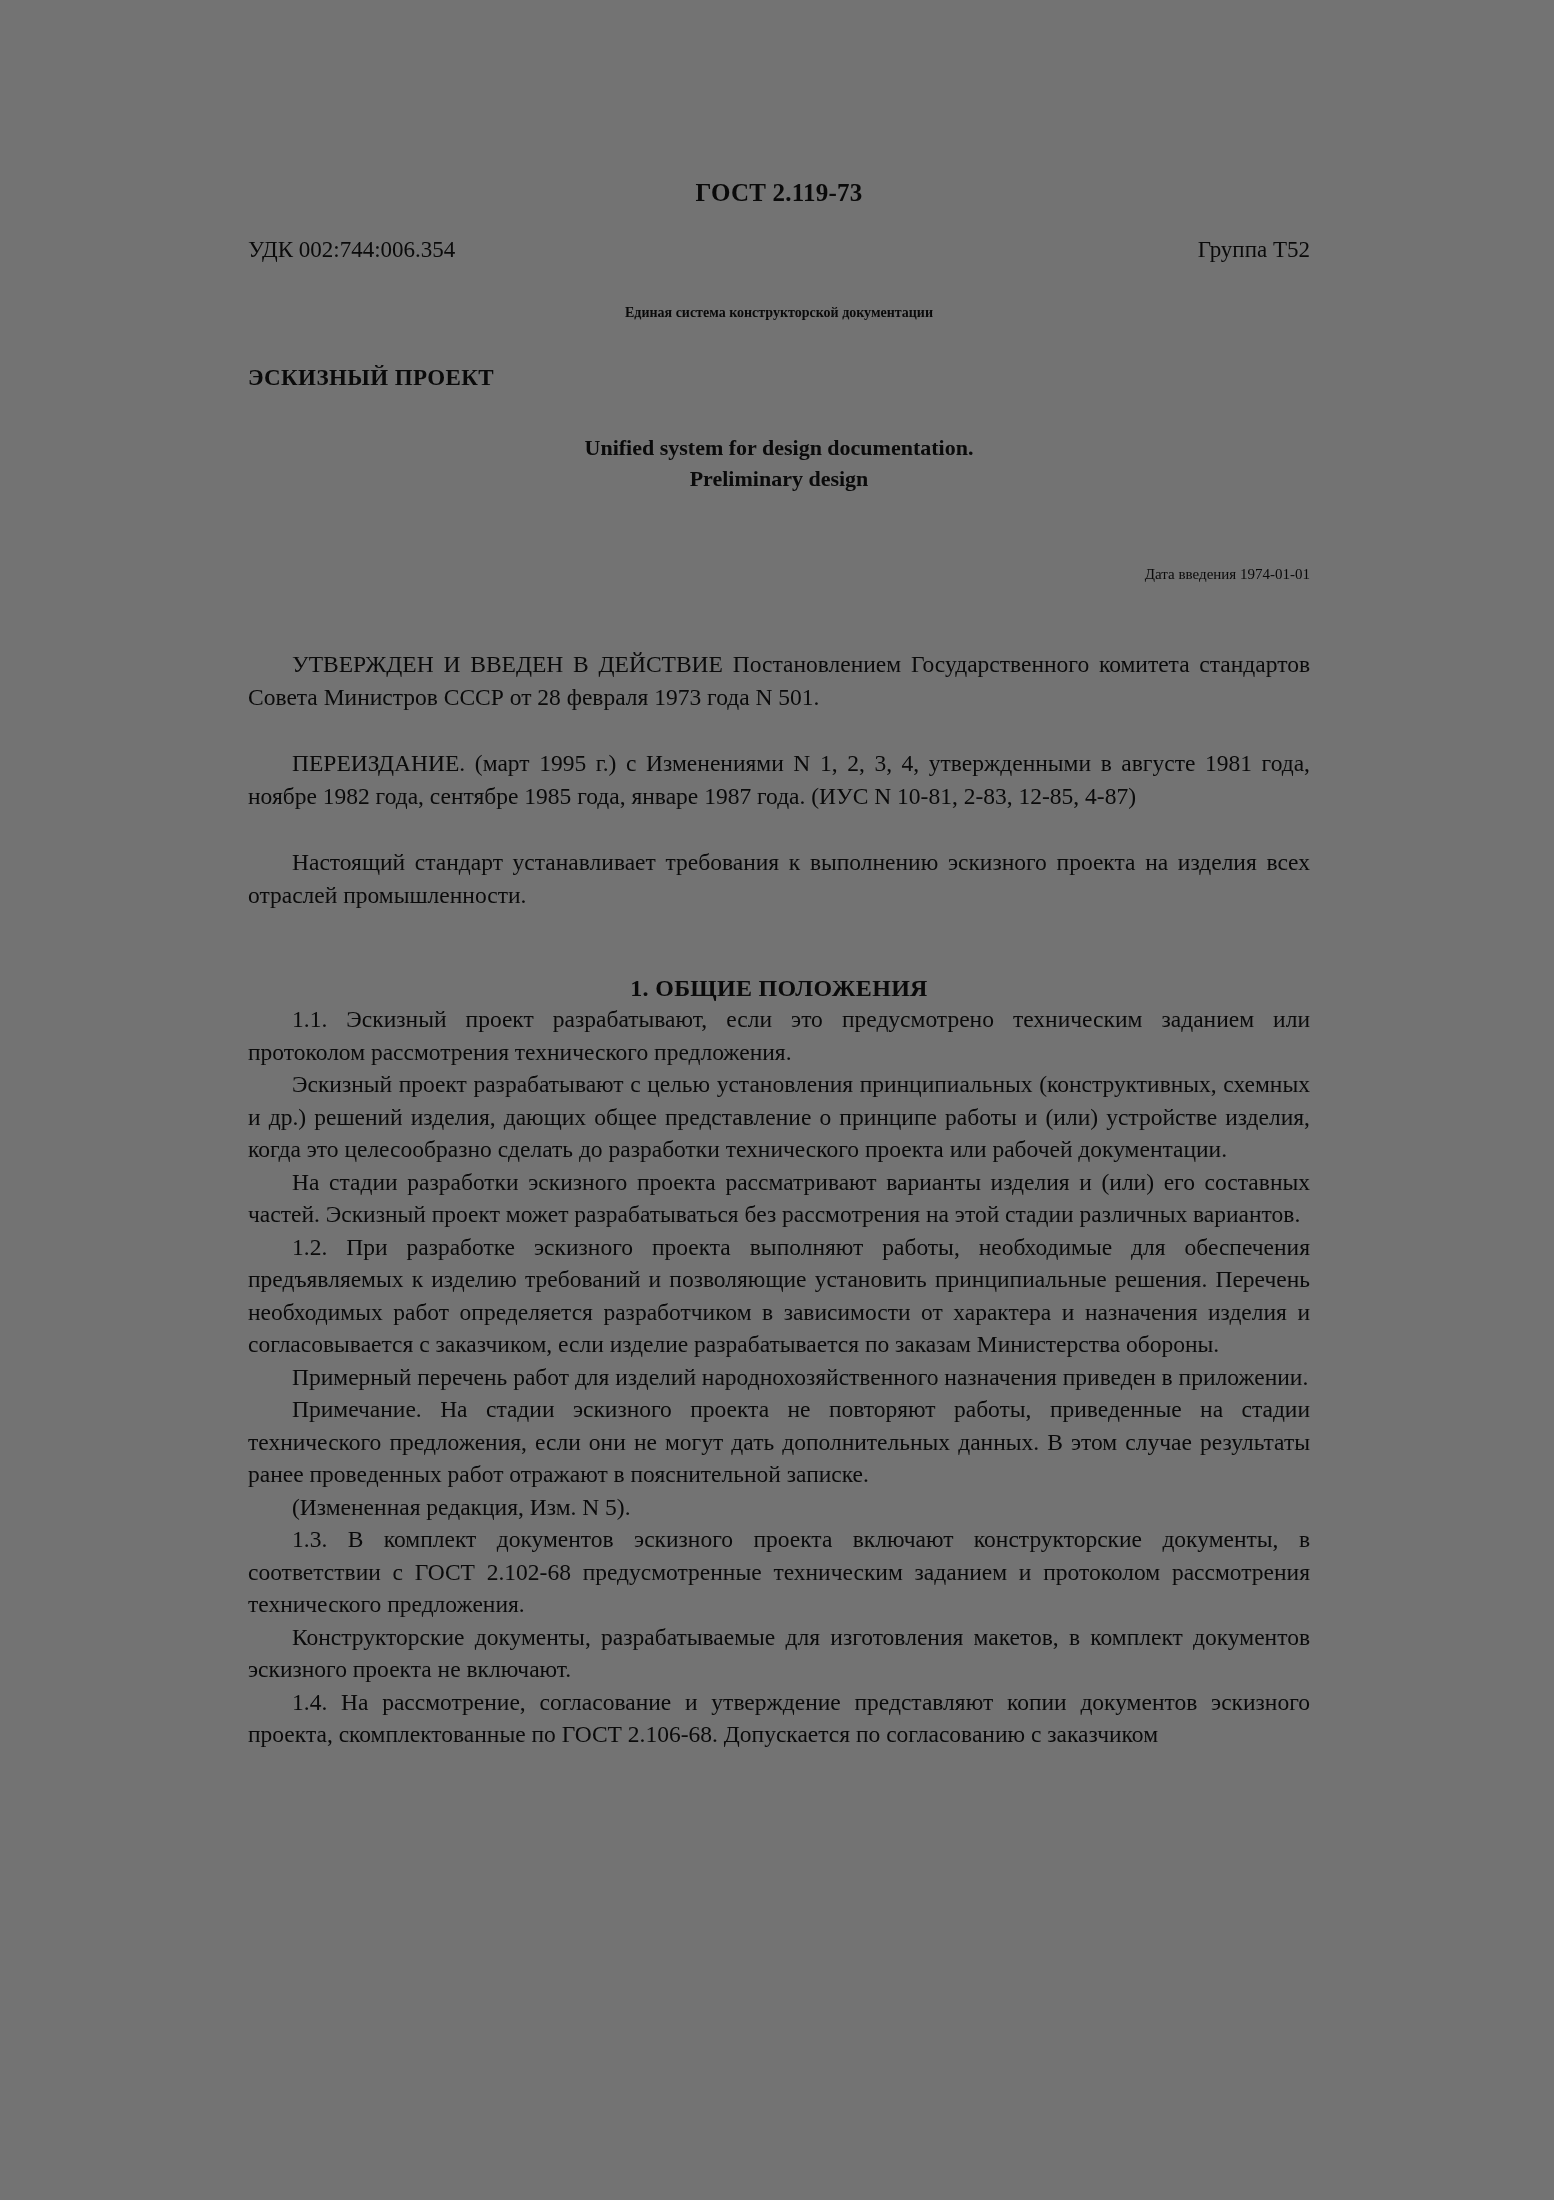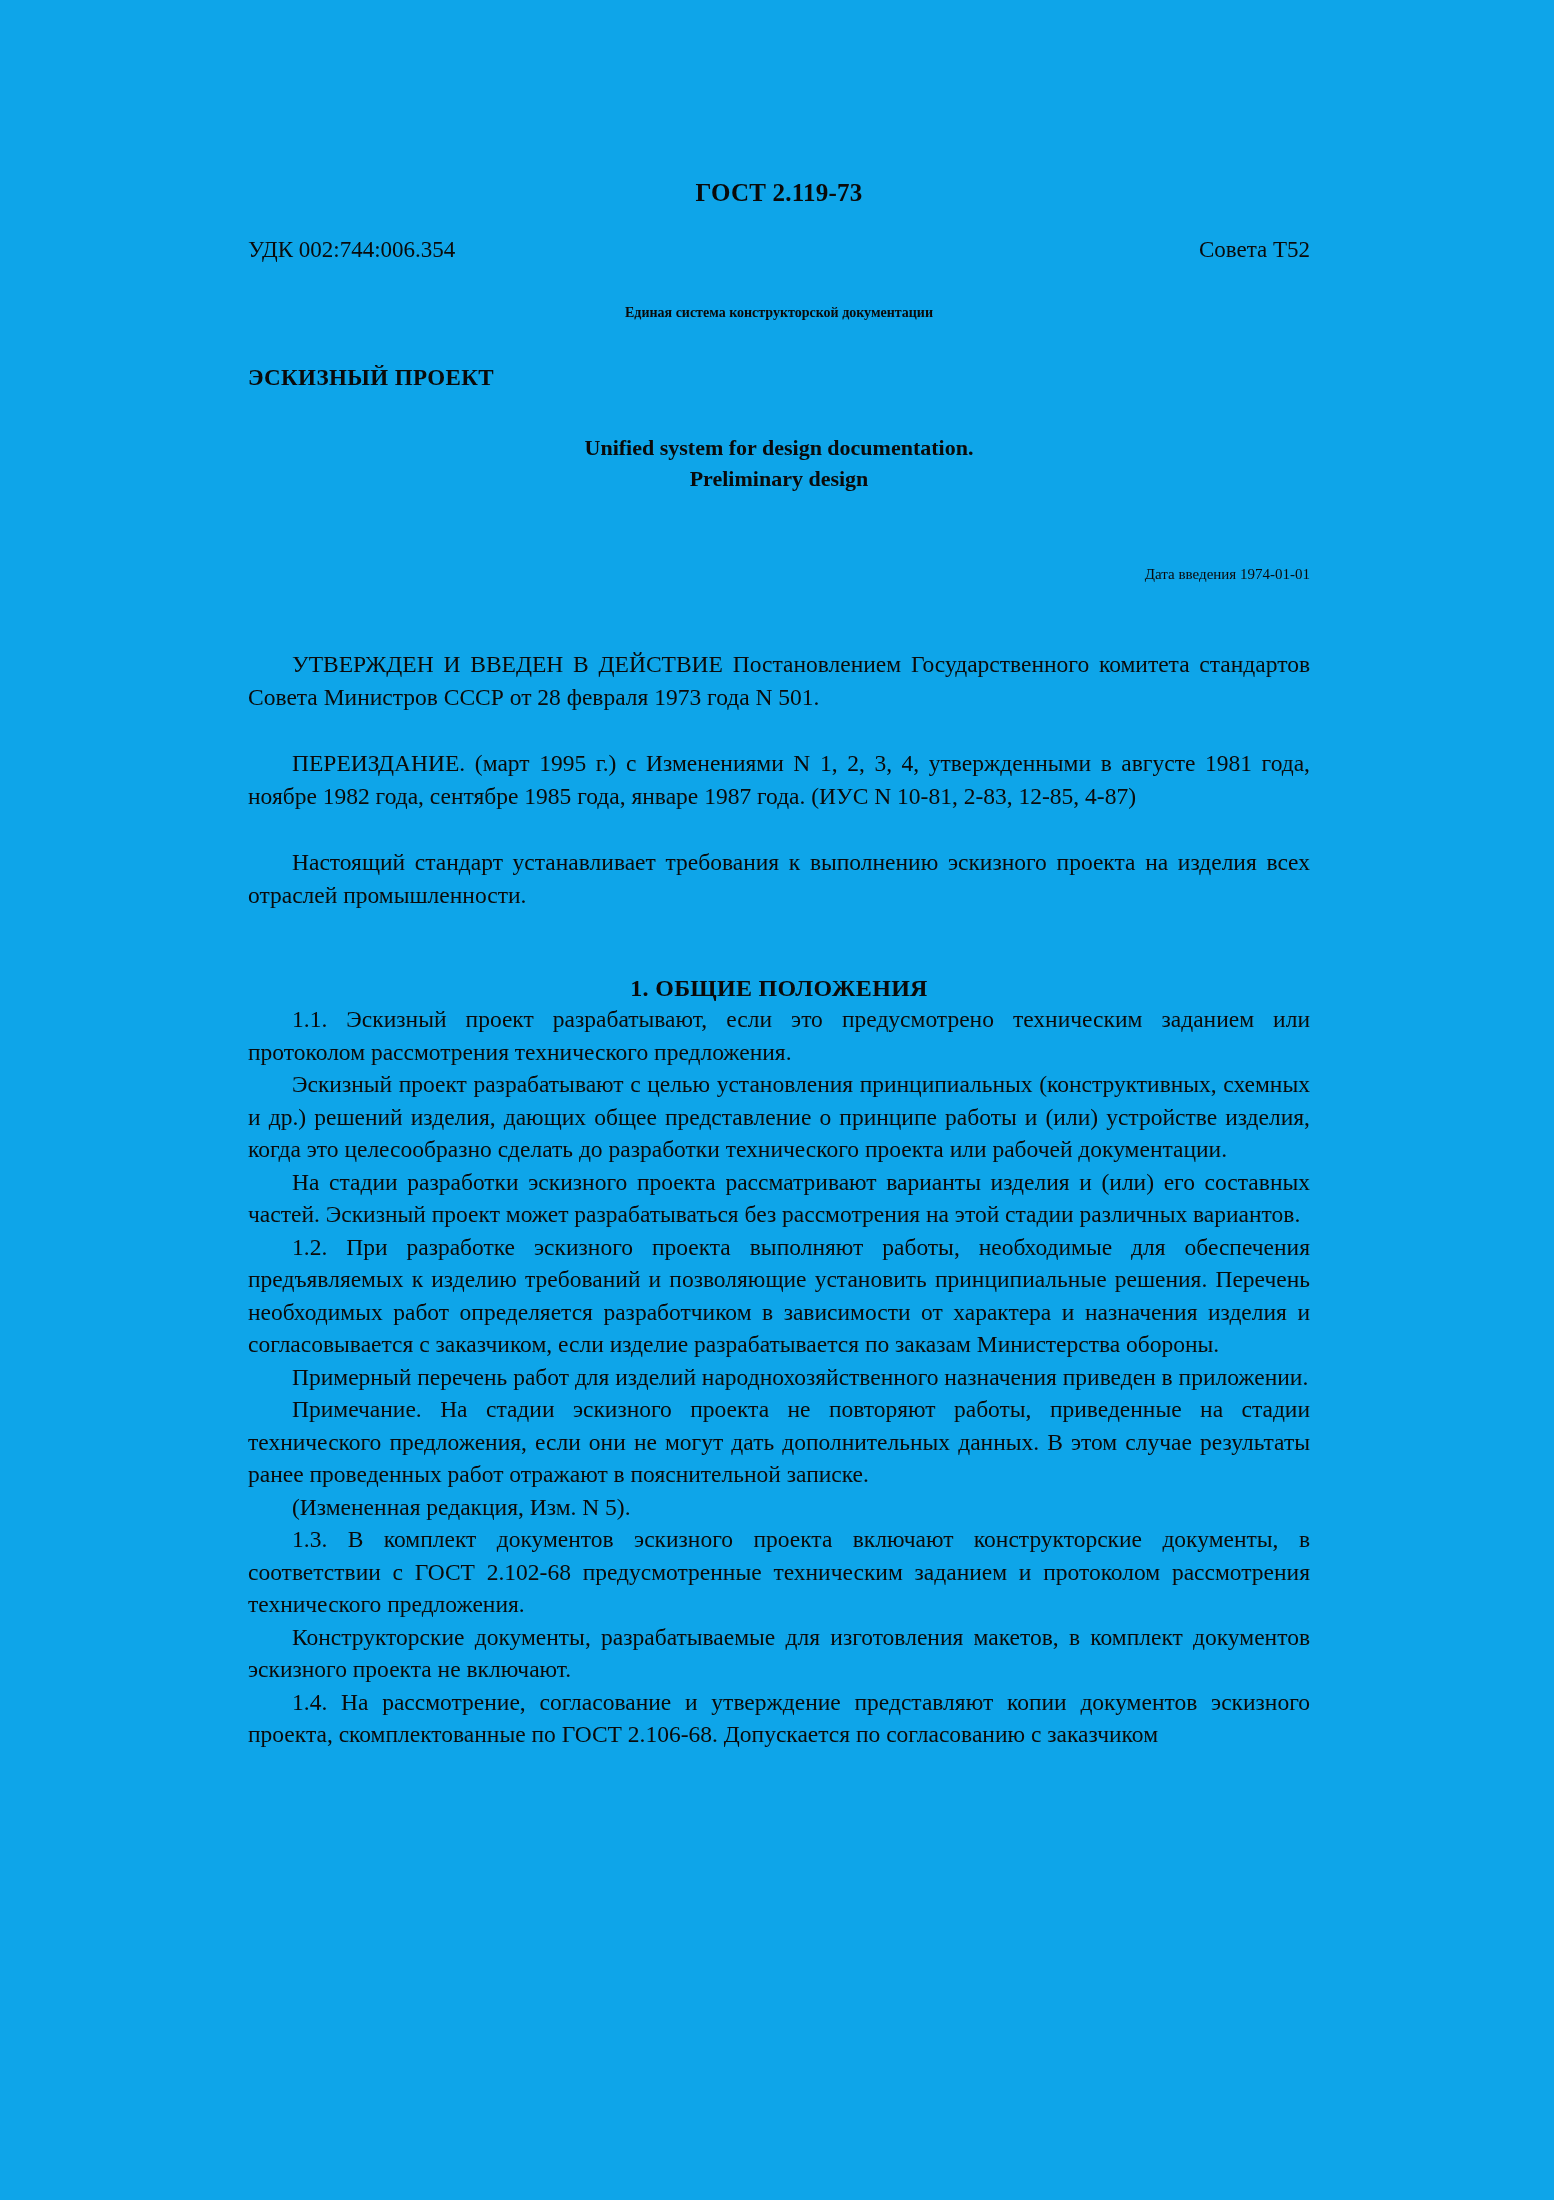--- a/index.html
+++ b/index.html
@@ -10,21 +10,21 @@
   }
   body {
     font-family: "Liberation Serif", "DejaVu Serif", serif;
     color: #0a0a0a;
     -webkit-font-smoothing: antialiased;
   }
   .page {
     position: relative;
     width: 1554px;
     height: 2200px;
-    background: #0ea5e9;
+    background: #737373;
     overflow: hidden;
     box-sizing: border-box;
   }
   .content {
     position: absolute;
     left: 248px;
     top: 0;
     width: 1062px;
   }
 
@@ -114,21 +114,21 @@
 </head>
 <body>
 
 <div class="page">
   <div class="content">
 
     <div class="doc-number">ГОСТ 2.119-73</div>
 
     <div class="udk-row">
       <span class="udk-left">УДК 002:744:006.354</span>
-      <span class="udk-right">Совета Т52</span>
+      <span class="udk-right">Группа Т52</span>
     </div>
 
 
     <div class="system-title">Единая система конструкторской документации</div>
 
     <div class="subject-title">ЭСКИЗНЫЙ ПРОЕКТ</div>
 
     <div class="en-title">
       <div>Unified system for design documentation.</div>
       <div>Preliminary design</div>

